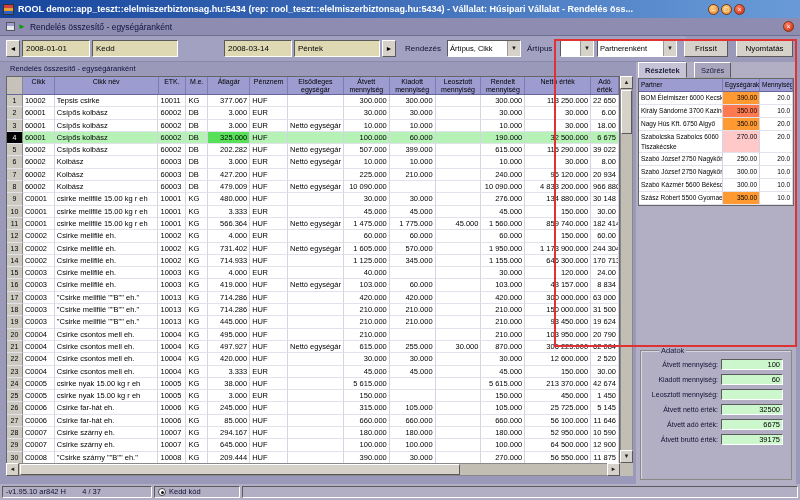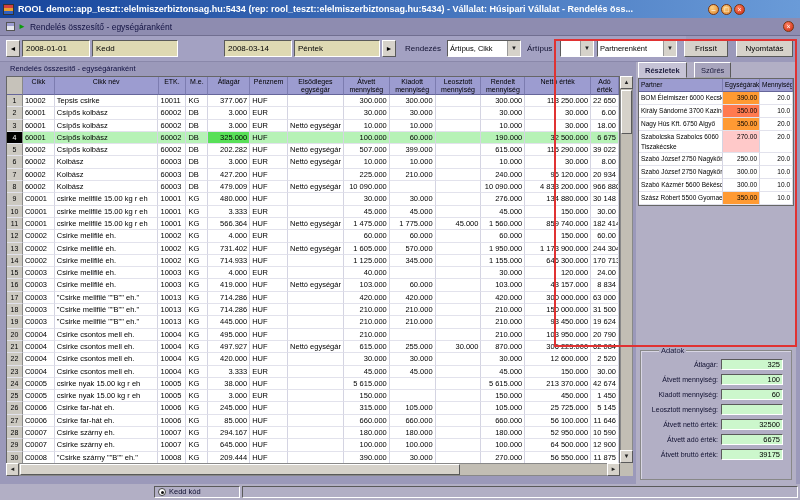--- a/index.html
+++ b/index.html
@@ -716,24 +716,20 @@
           <div class="pc pn" style="width:84px">Szász Róbert 5500 Gyomaendrőd</div>
           <div class="pc r" style="width:37px;background:#ff9a33">350.00</div>
           <div class="pc r" style="width:33px">10.0</div>
         </div>
       </div>
   </div>
   <div id="adatok">
     <span id="adatok-title">Adatok</span>
     <div id="adatok-body" style="margin-top: 6px;">
         <div class="arow">
-          <div class="albl">Átlagár:</div>
-          <div class="aval">325</div>
-        </div>
-        <div class="arow">
           <div class="albl">Átvett mennyiség:</div>
           <div class="aval">100</div>
         </div>
         <div class="arow">
           <div class="albl">Kiadott mennyiség:</div>
           <div class="aval">60</div>
         </div>
         <div class="arow">
           <div class="albl">Leosztott mennyiség:</div>
           <div class="aval"></div>
@@ -750,20 +746,24 @@
           <div class="albl">Átvett bruttó érték:</div>
           <div class="aval">39175</div>
         </div>
       </div>
   </div>
 </div>
 
 <div id="annotation"></div>
 
 <div id="statusbar">
+  <div class="sb-box" id="sb-version">
+    <span>-v1.95.10 ar842 H</span>
+    <span style="margin-left:14px">4 / 37</span>
+  </div>
   <div class="sb-box" id="sb-cikk">
     <span class="radio">
         <span class="radio-dot"></span>
       </span>
     <span>Kedd kód</span>
   </div>
   <div class="sb-box" id="sb-rest"></div>
 </div>
 
 </body></html>

